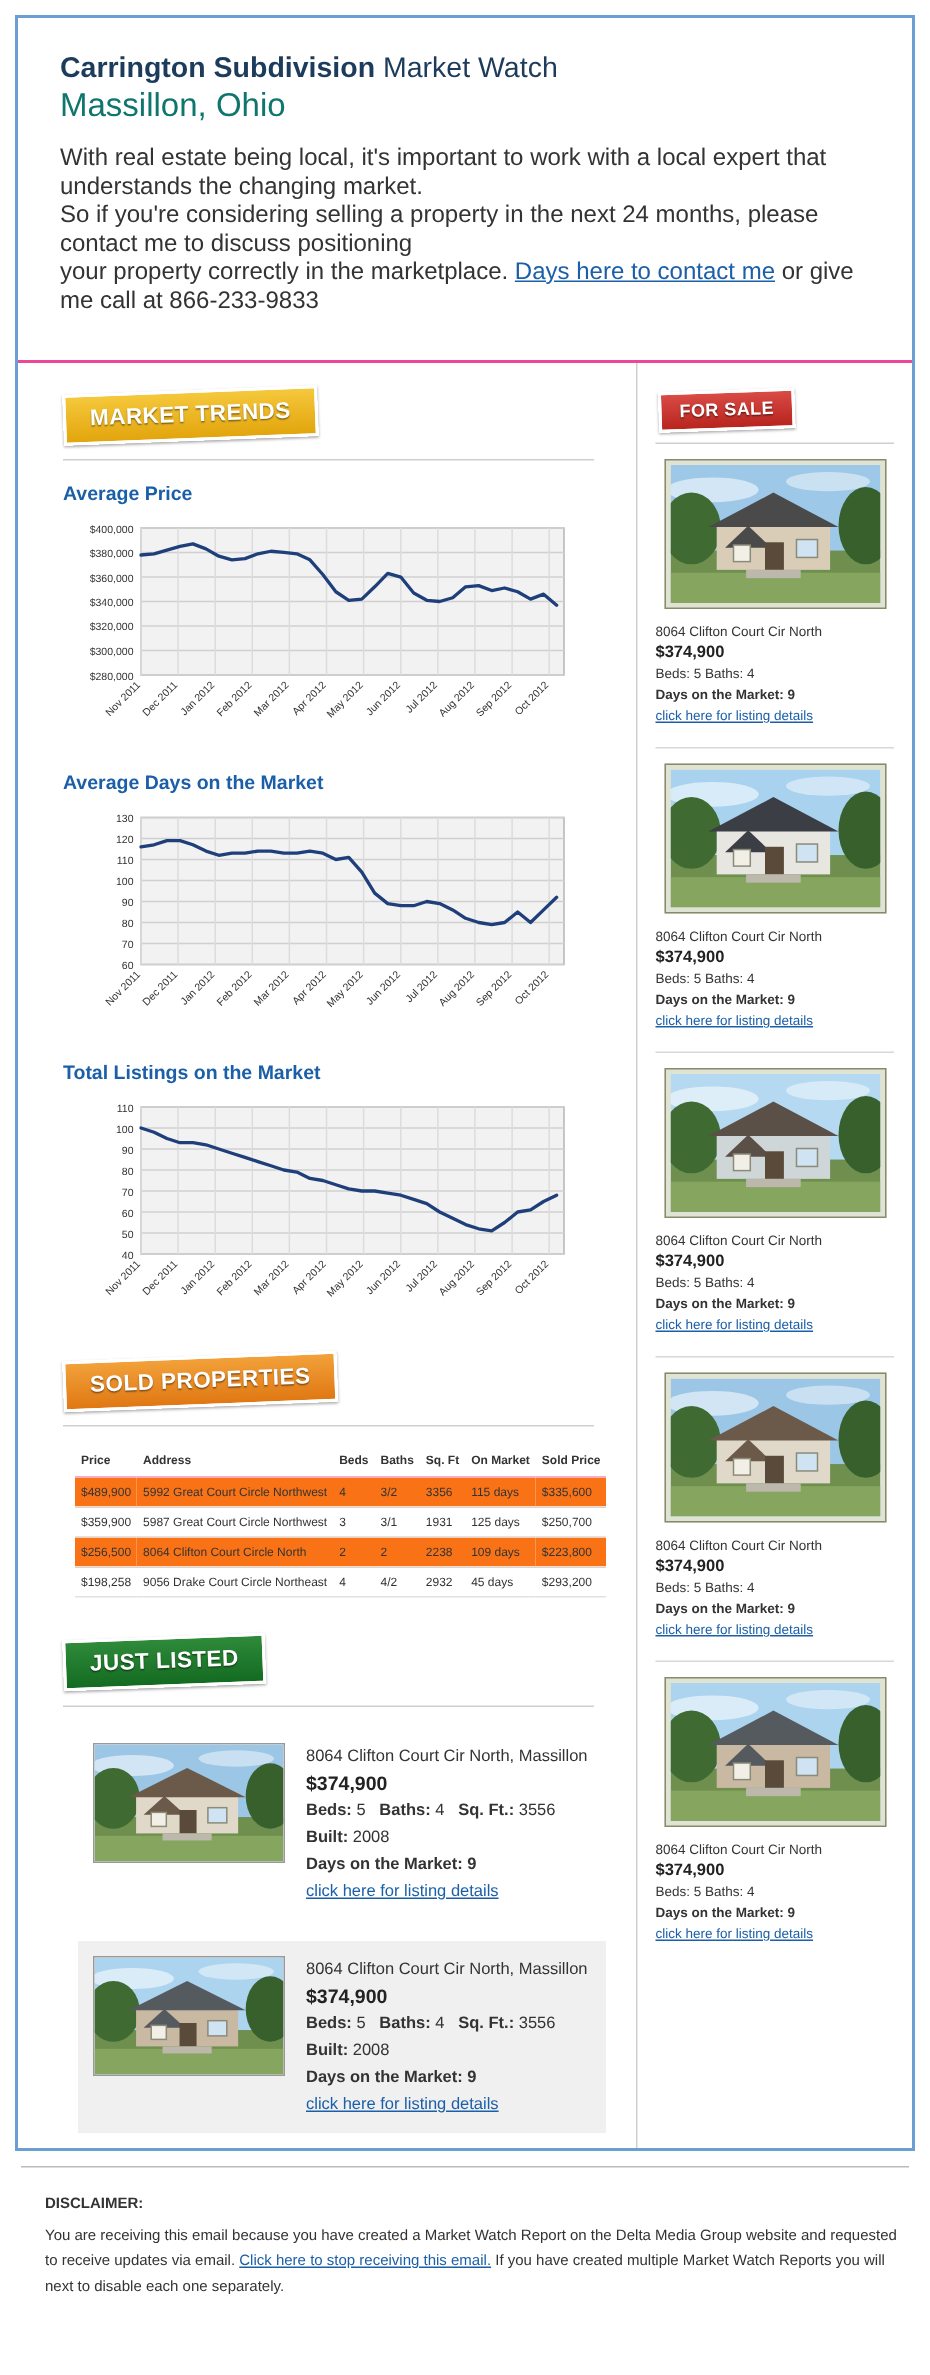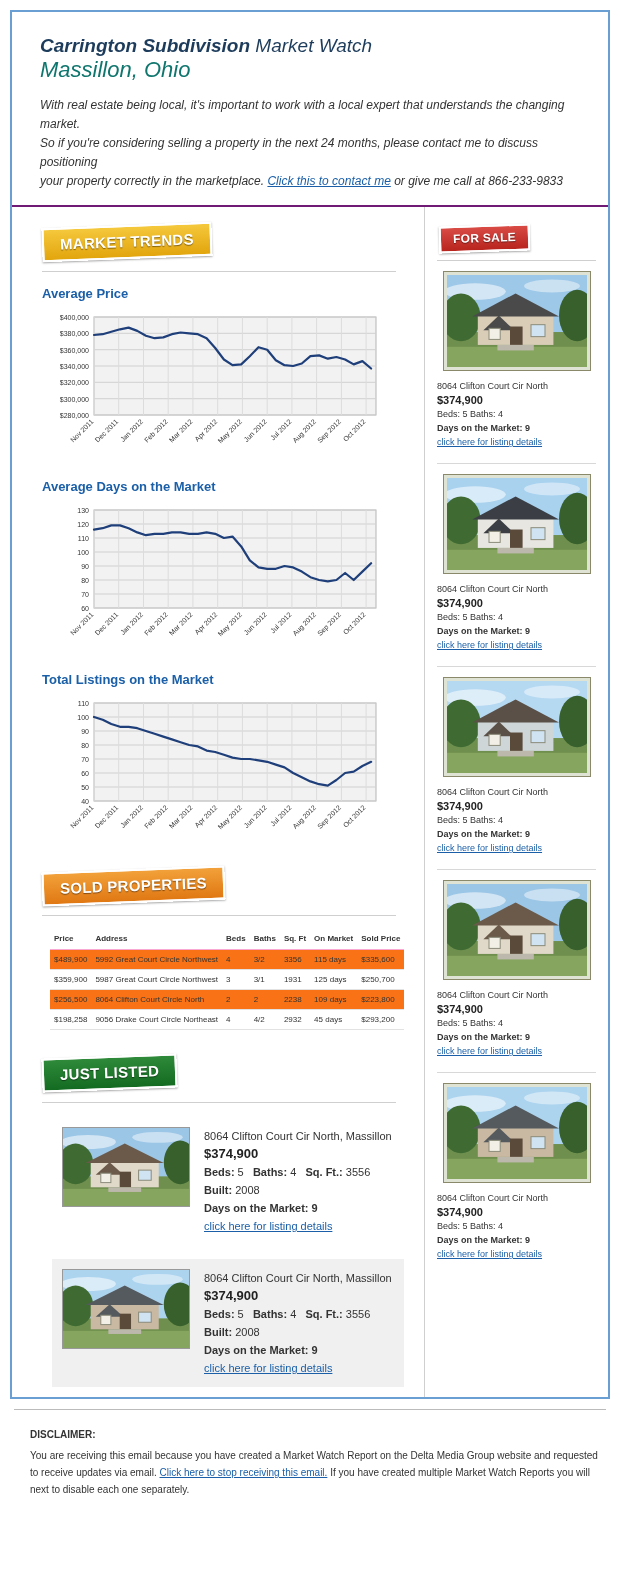--- a/index.html
+++ b/index.html
@@ -16,39 +16,38 @@
     background:#ffffff;
   }
   .frame{
     margin:10px 10px 0 10px;
     border:2px solid #6a9fd4;
     background:#ffffff;
   }
   
   .header{
     padding:22px 28px 14px 28px;
-    border-bottom:2px solid #701a75;
-    font-style:italic;
+    border-bottom:2px solid #ec4899;
   }
   .header h1{
     margin:0;
     font-size:19px;
     line-height:24px;
     color:#1d3c5c;
     font-weight:normal;
   }
   .header h1 .bold{font-weight:bold;}
   .header .sub{
     font-size:22px;
     color:#0f766e;
     line-height:24px;
   }
   .header p{
-    margin:14px 0 0 0;
-    font-size:12px;
+    margin:14px 0 16px 0;
+    font-size:16px;
     line-height:19px;
     color:#333;
   }
   .header p a{color:#1a5fa8;text-decoration:underline;}
   
   .body{
     display:flex;
     background:#fff;
   }
   .col-left{
@@ -166,21 +165,21 @@
   <div class="frame">
 
     <div class="header">
       <h1>
         <span class="bold">Carrington Subdivision</span><span> Market Watch</span>
       </h1>
       <div class="sub">Massillon, Ohio</div>
       <p>
         <span>With real estate being local, it's important to work with a local expert that understands the changing market.</span><br>
         <span>So if you're considering selling a property in the next 24 months, please contact me to discuss positioning</span><br>
-        <span>your property correctly in the marketplace. </span><a href="#">Click this to contact me</a><span> or give me call at 866-233-9833</span>
+        <span>your property correctly in the marketplace. </span><a href="#">Days here to contact me</a><span> or give me call at 866-233-9833</span>
       </p>
     </div>
 
     <div class="body">
 
       <div class="col-left">
 
         <div class="ribbon-wrap">
           <span class="ribbon yellow">MARKET TRENDS</span>
         </div>

